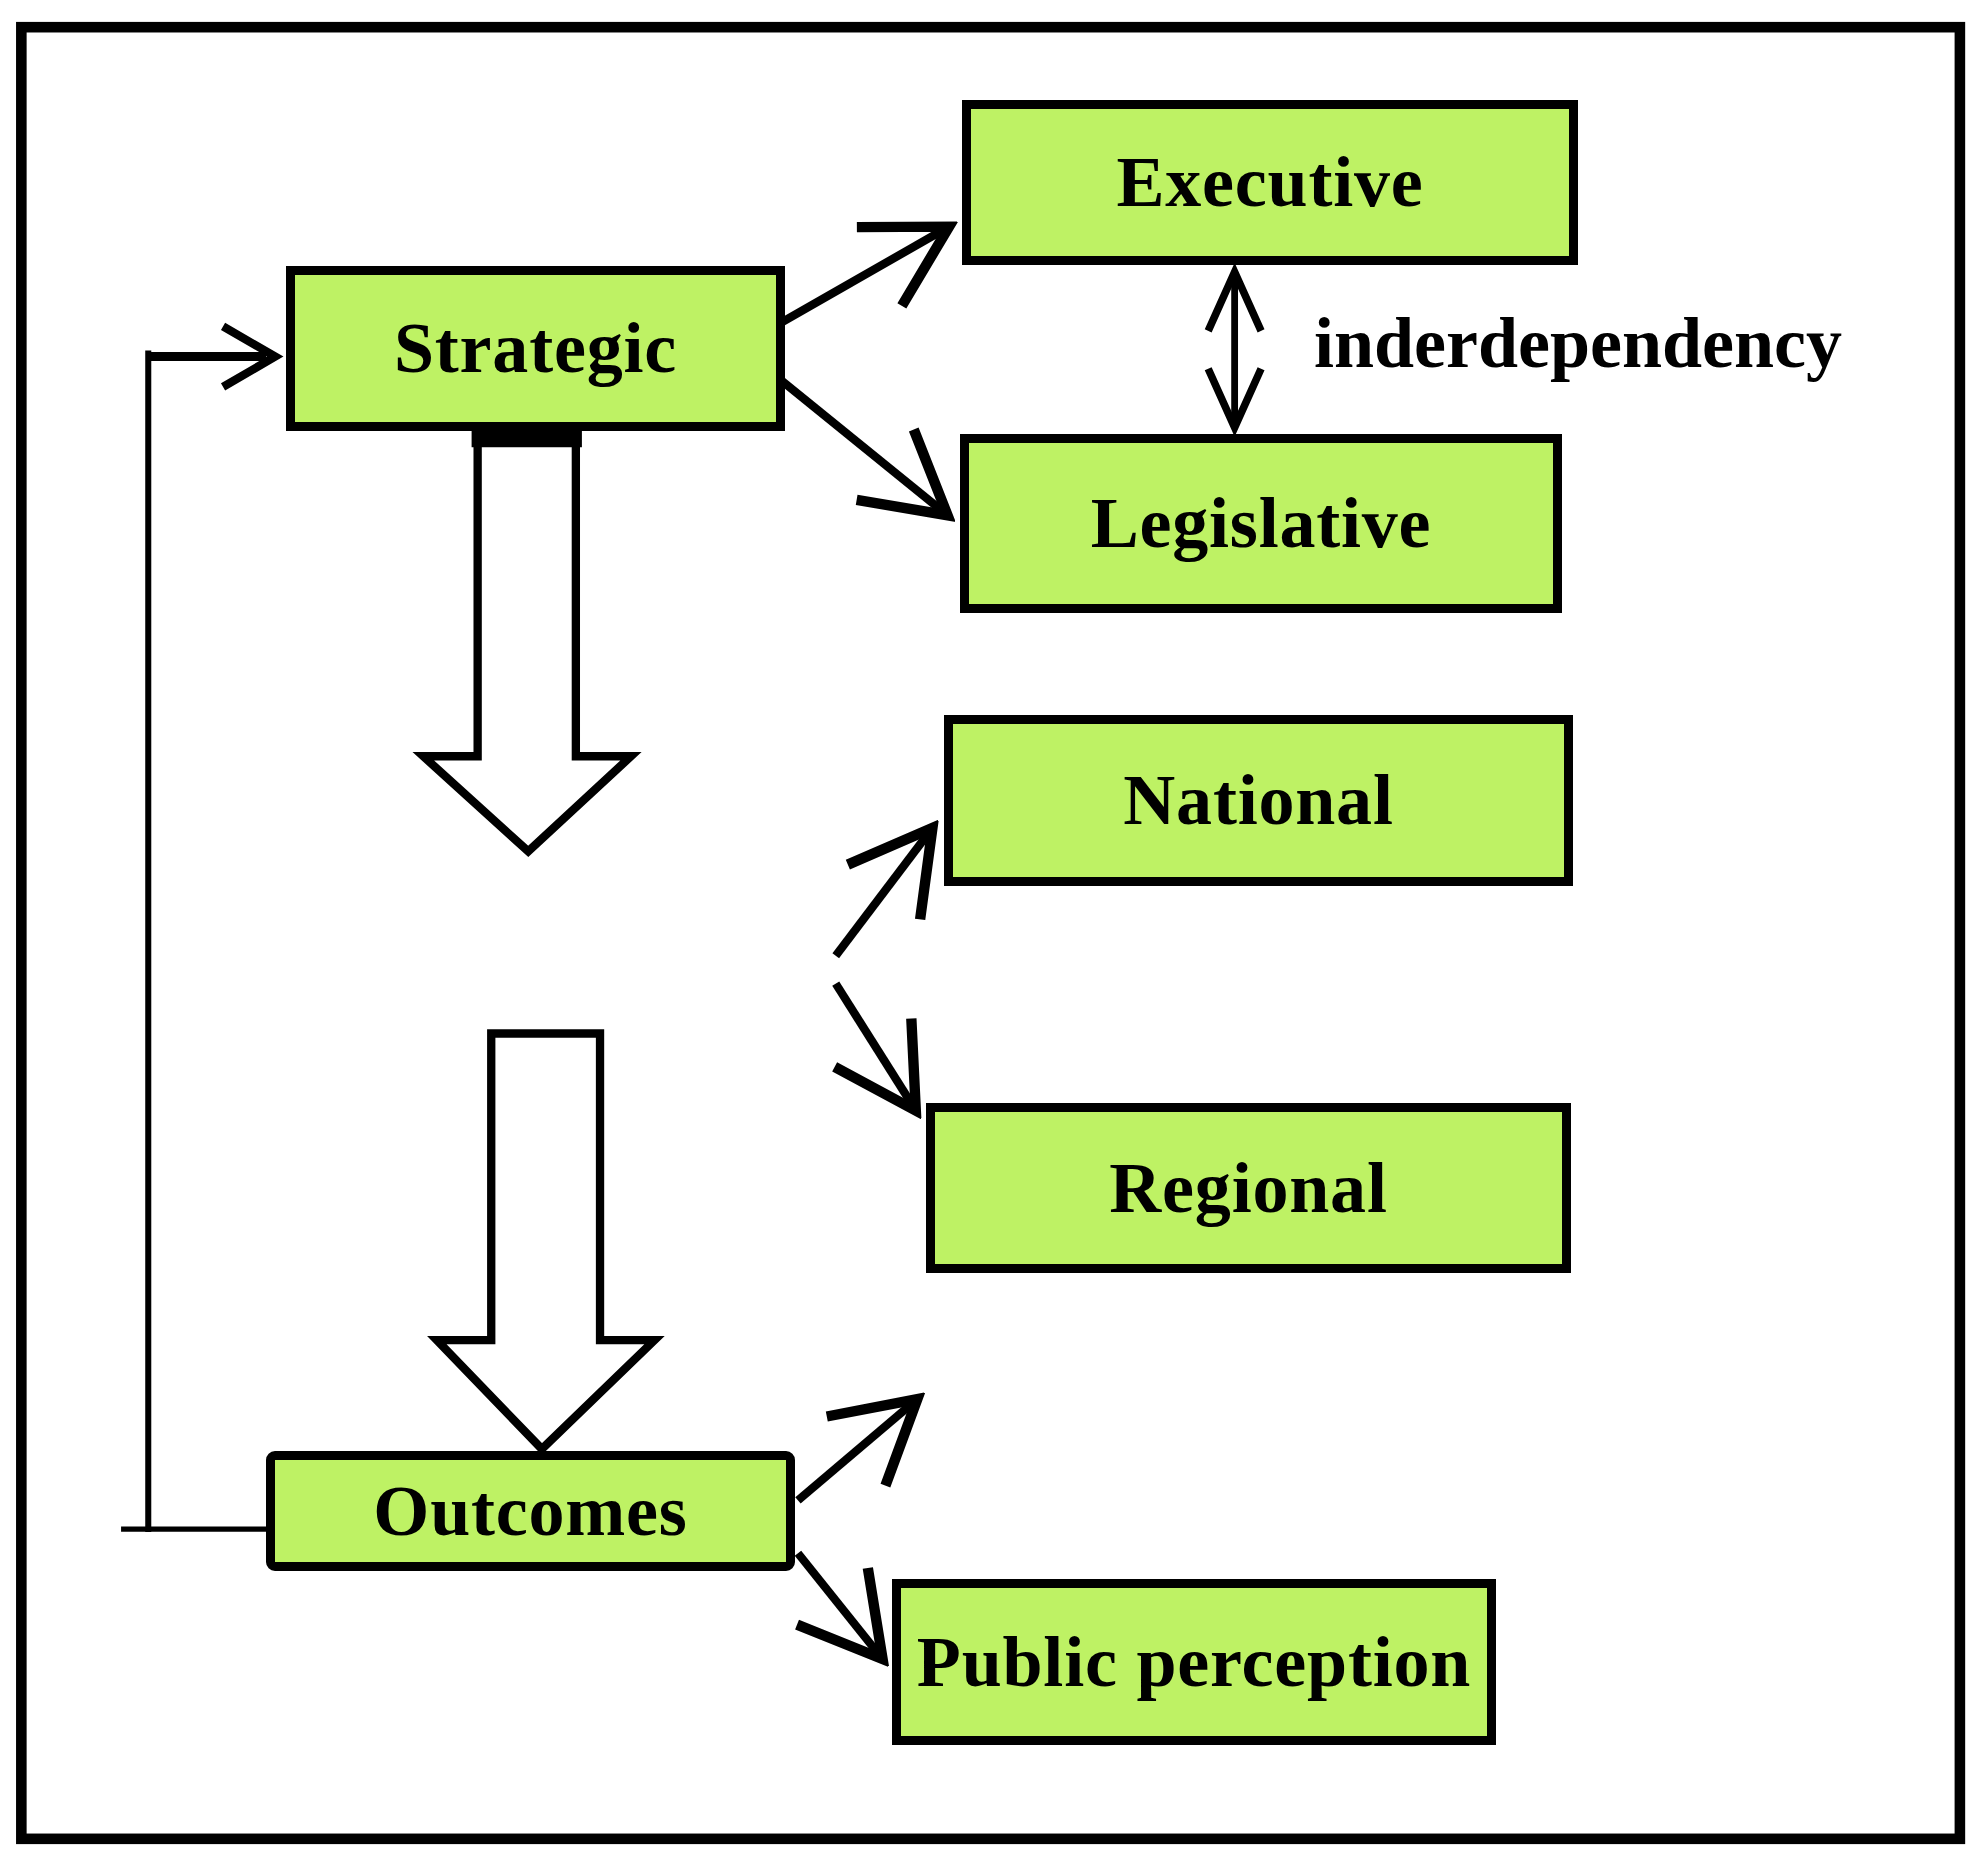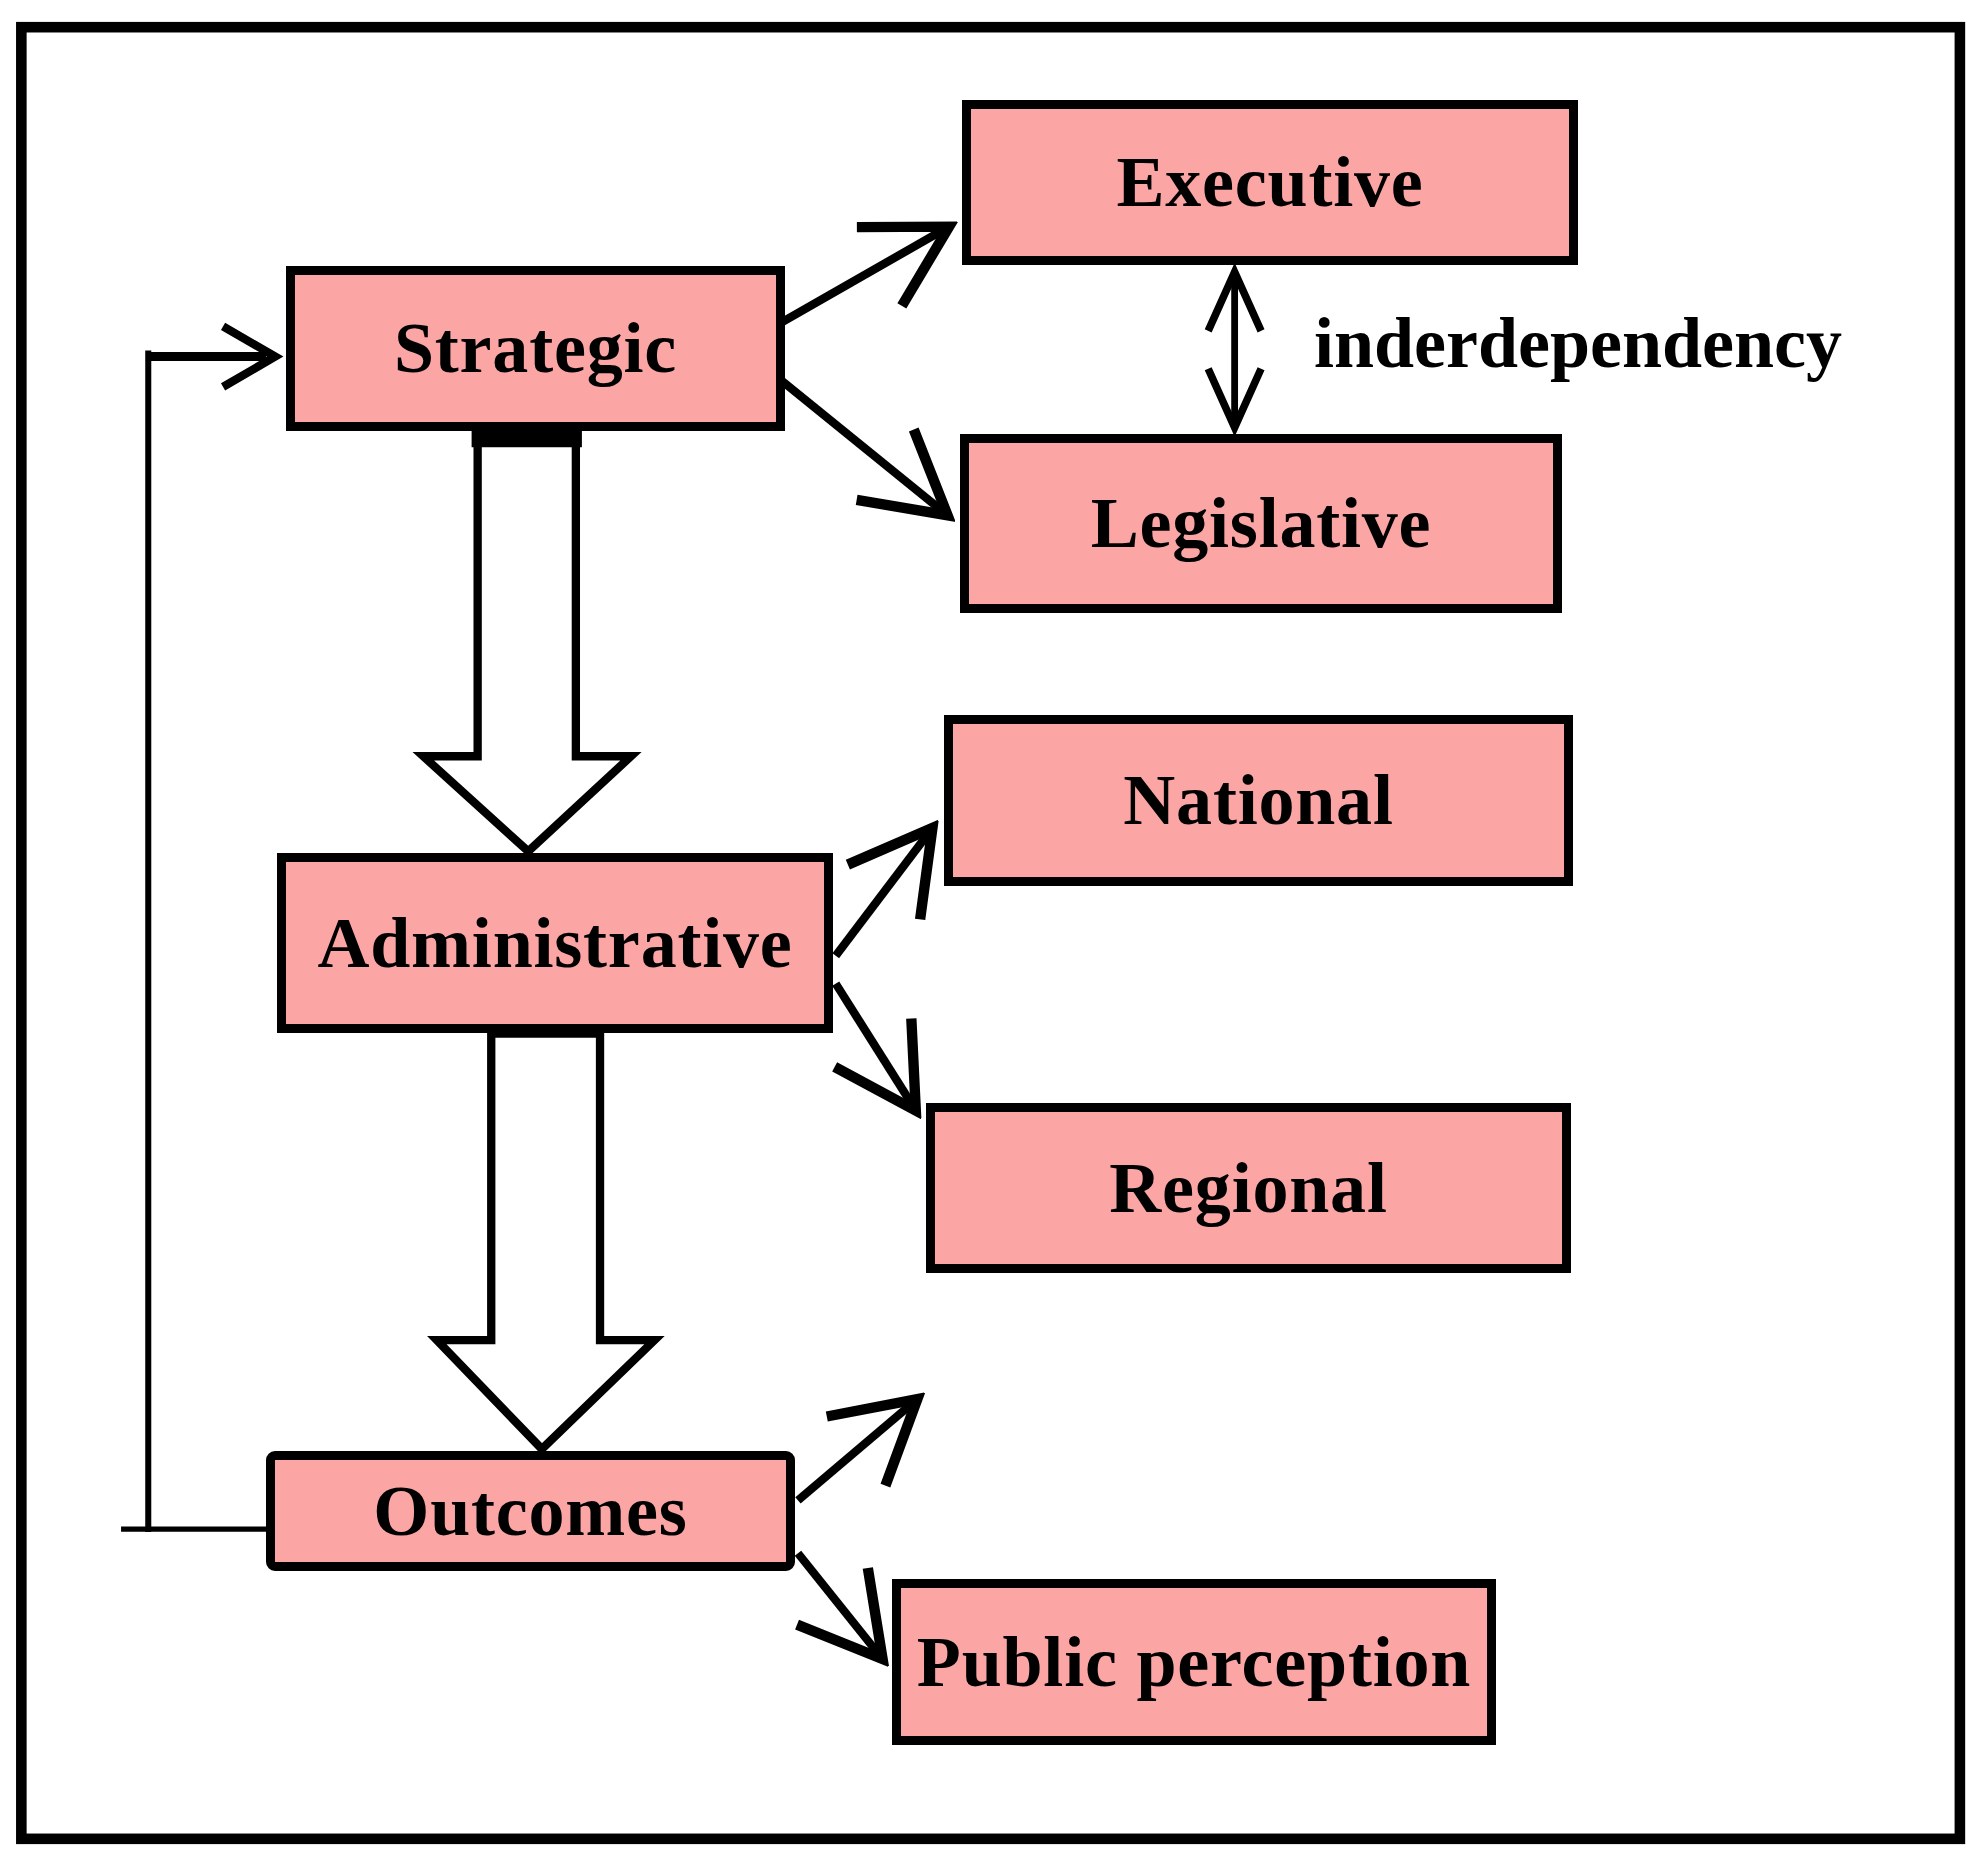--- a/index.html
+++ b/index.html
@@ -20,21 +20,21 @@
     left: 0;
     top: 0;
     width: 1985px;
     height: 1863px;
     display: block;
   }
   .node {
     position: absolute;
     box-sizing: border-box;
     border: 9px solid #000000;
-    background: #fca5a5;
+    background: #bef264;
     display: flex;
     align-items: center;
     justify-content: center;
   }
   .node span {
     font-weight: bold;
     font-size: 72px;
     color: #000000;
     letter-spacing: 0.8px;
     white-space: nowrap;
@@ -105,23 +105,20 @@
   </div>
 
   <div class="node" style="left:960px; top:434px; width:602px; height:179px;">
     <span>Legislative</span>
   </div>
 
   <div class="node" style="left:944px; top:715px; width:629px; height:171px;text-align:center;">
     <span>National</span>
   </div>
 
-  <div class="node" style="left:277px; top:853px; width:556px; height:180px;">
-    <span>Administrative</span>
-  </div>
 
   <div class="node" style="left:926px; top:1103px; width:645px; height:170px;">
     <span>Regional</span>
   </div>
 
 
   <div class="node" style="left:266px; top:1451px; width:529px; height:120px;border-radius:9px;">
     <span>Outcomes</span>
   </div>
 

